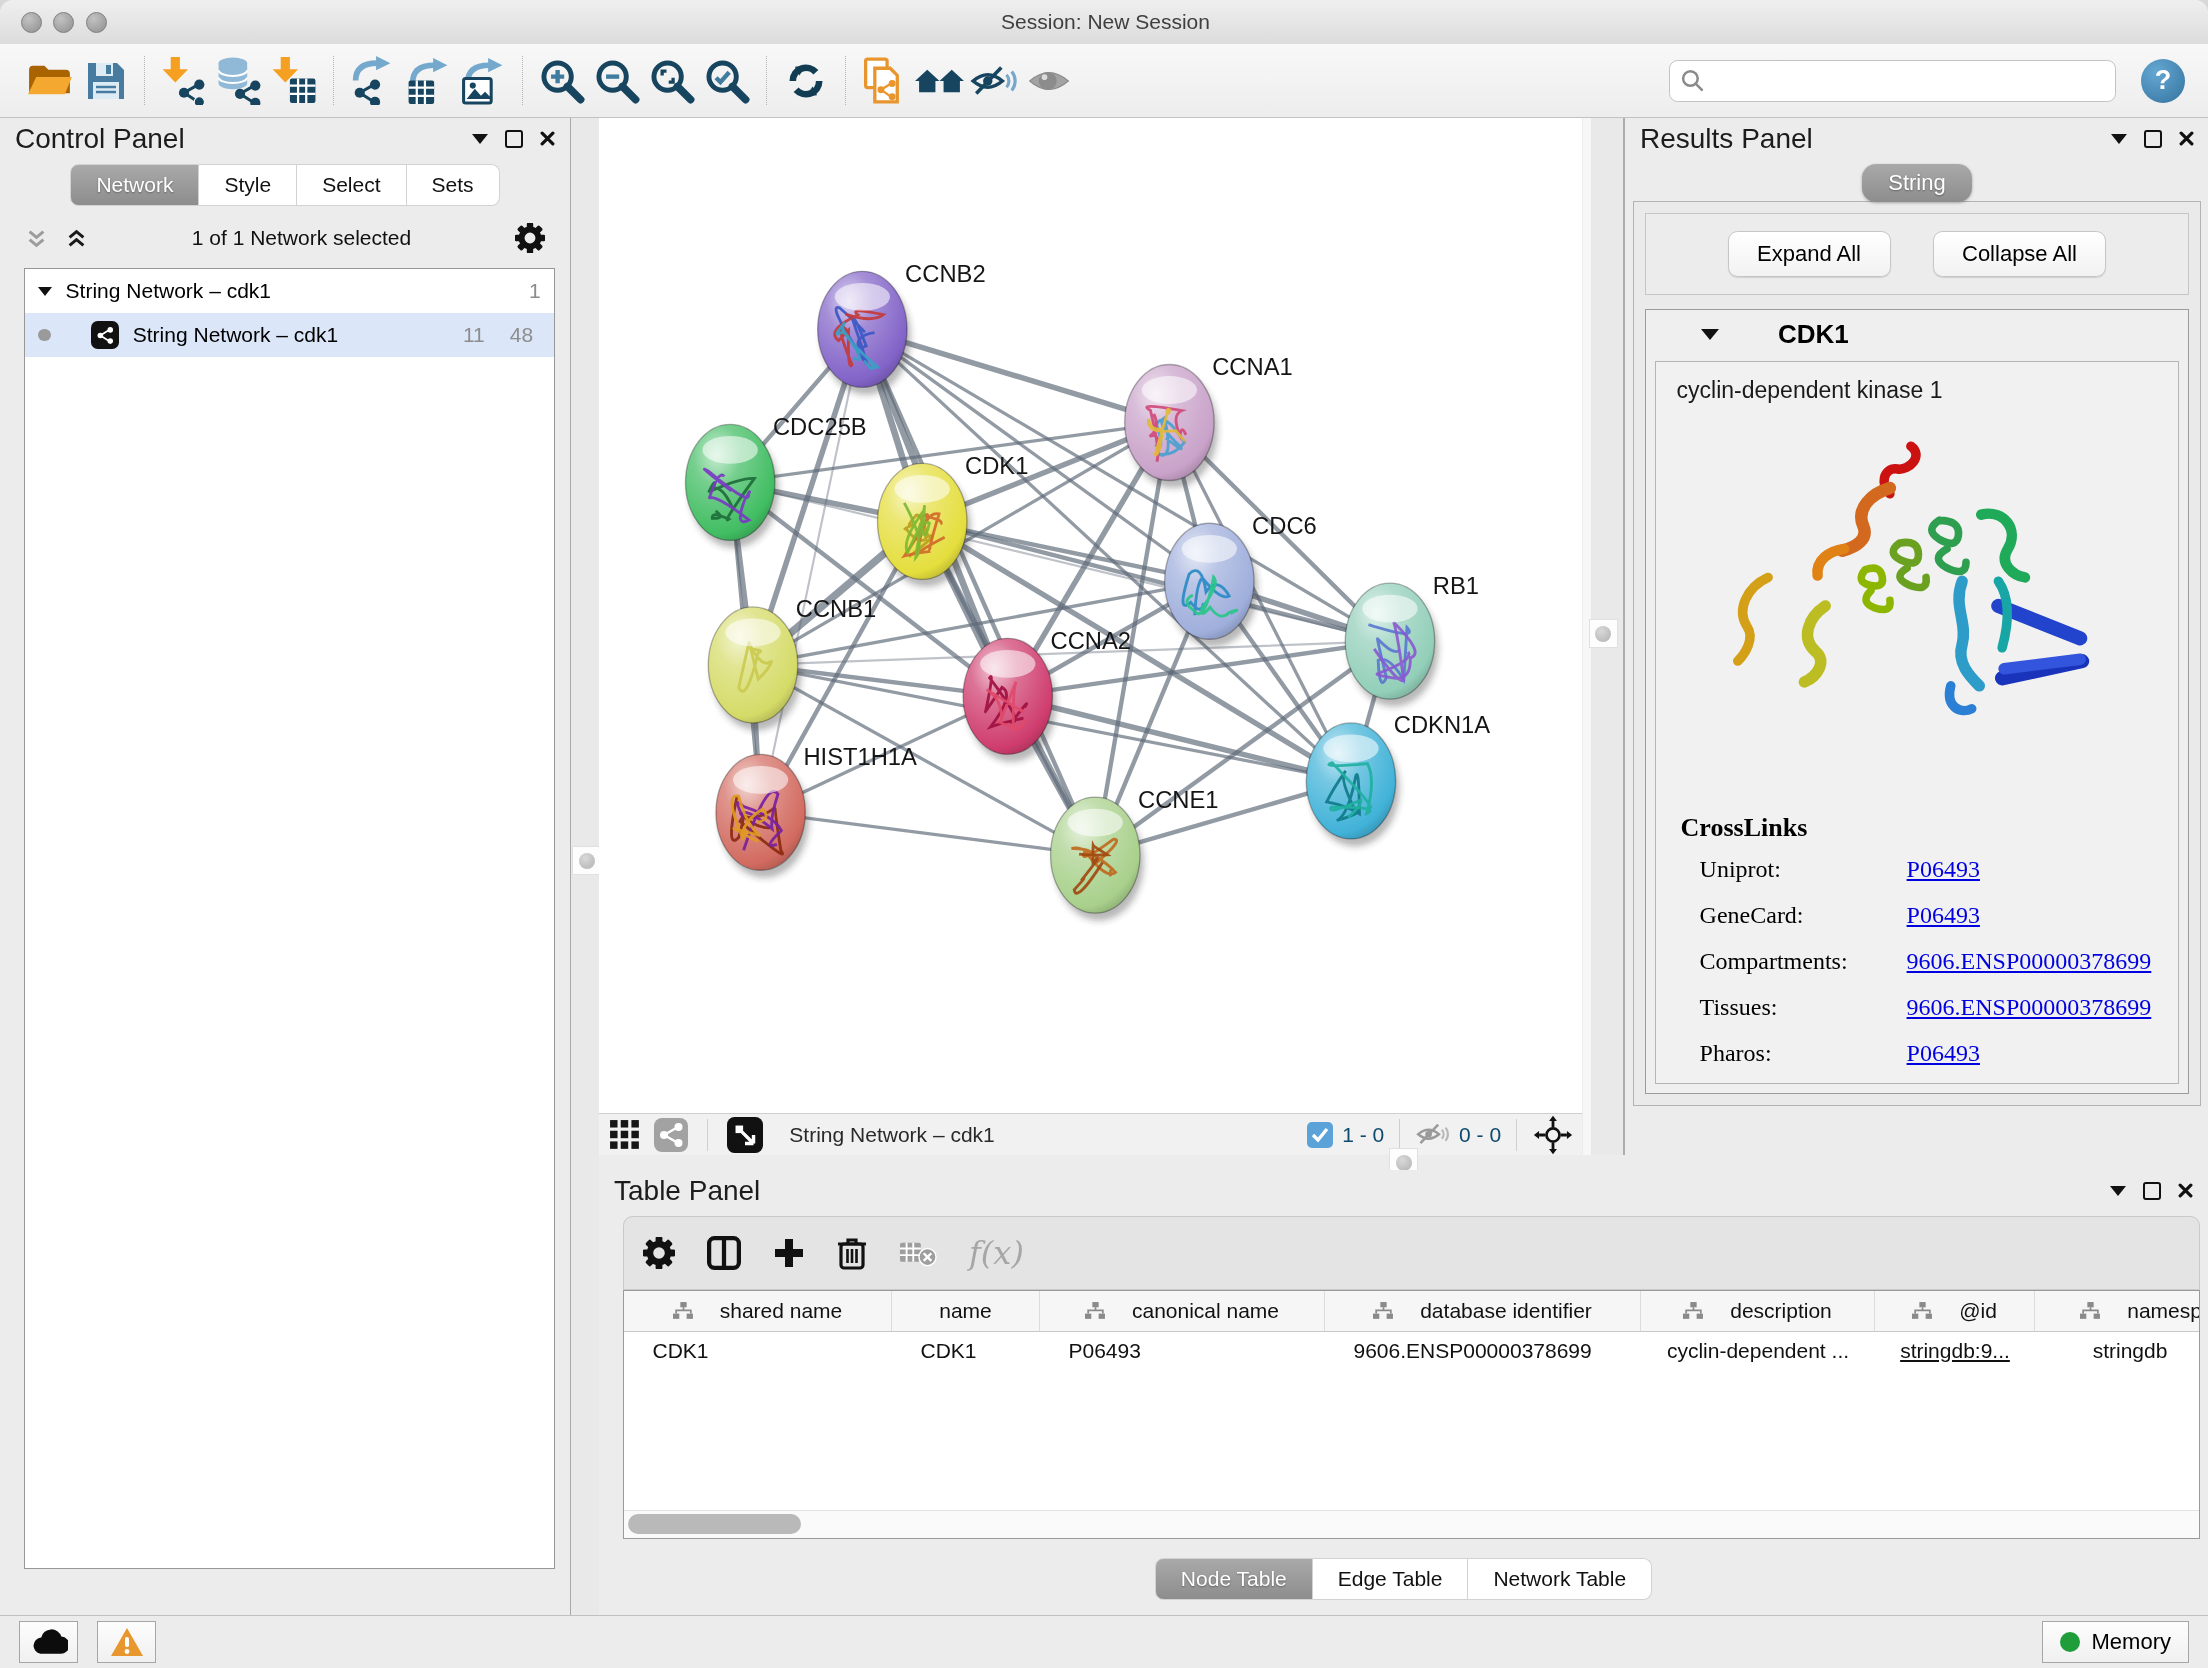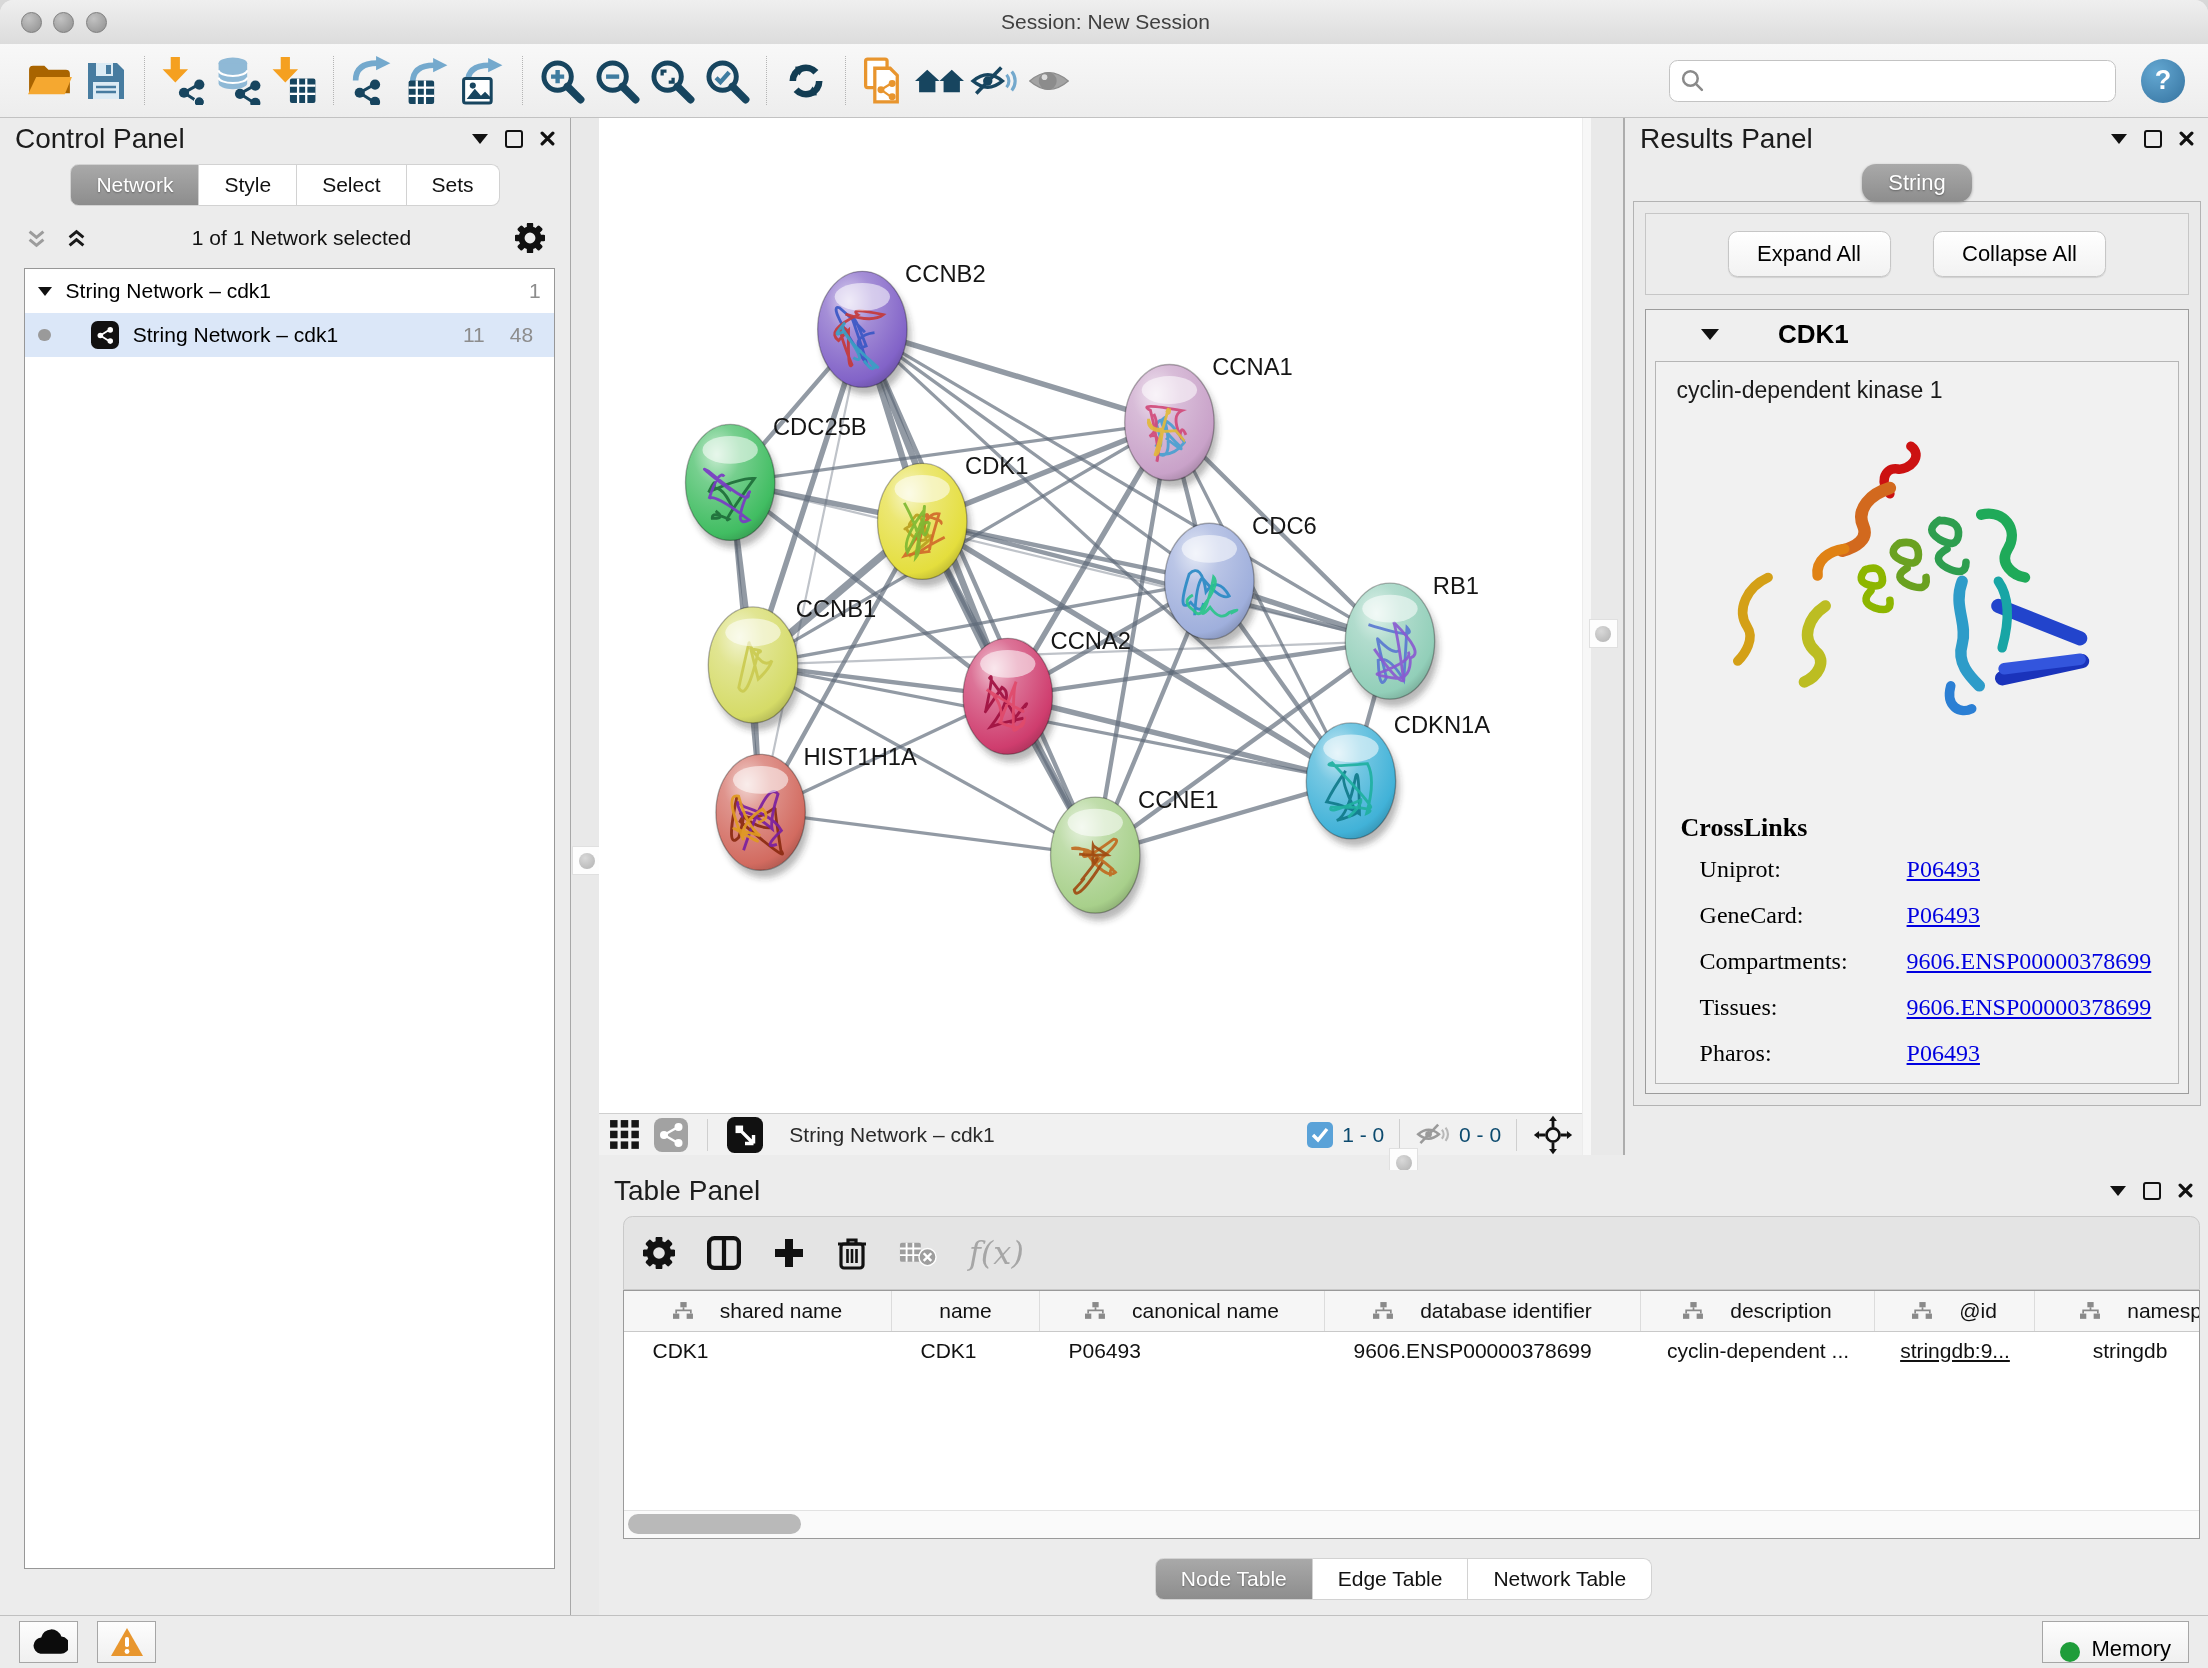--- a/index.html
+++ b/index.html
@@ -111,21 +111,21 @@
   .tp-dcell{font-size:21px;color:#111;box-sizing:border-box;flex:0 0 auto;white-space:nowrap;overflow:hidden;}
   .tp-hscroll{position:absolute;left:0;right:0;bottom:0;height:27px;background:#fafafa;border-top:1px solid #e2e2e2;}
   .tp-thumb{position:absolute;left:3.8px;top:2.9px;width:173px;height:20px;border-radius:10.5px;background:#b9b9b9;}
   .tp-tabs{position:absolute;left:0;right:0;top:384px;display:flex;justify-content:center;}
   
   .statusbar{position:absolute;left:0;right:0;bottom:0;height:53px;background:#ececec;
     border-top:1px solid #c0c0c0;display:flex;align-items:center;padding:0 19px;box-sizing:border-box;gap:19px;}
   .sb-btn{width:57px;height:40px;background:linear-gradient(#fdfdfd,#f0f0f0);border:1.4px solid #a6a6a6;
     display:flex;align-items:center;justify-content:center;}
   .mem-btn{margin-left:auto;height:40px;padding:0 17px;background:linear-gradient(#fdfdfd,#f0f0f0);
-    border:1.4px solid #a6a6a6;display:flex;align-items:flex-end;gap:11.4px;font-size:22px;}
+    border:1.4px solid #a6a6a6;display:flex;align-items:center;gap:11.4px;font-size:22px;}
   .mem-dot{width:20px;height:20px;border-radius:50%;background:#1f9d3a;}
   svg{display:block;}
 </style>
 </head>
 <body>
 
 <div class="window">
 
   <div class="titlebar">
     <div class="traffic">

